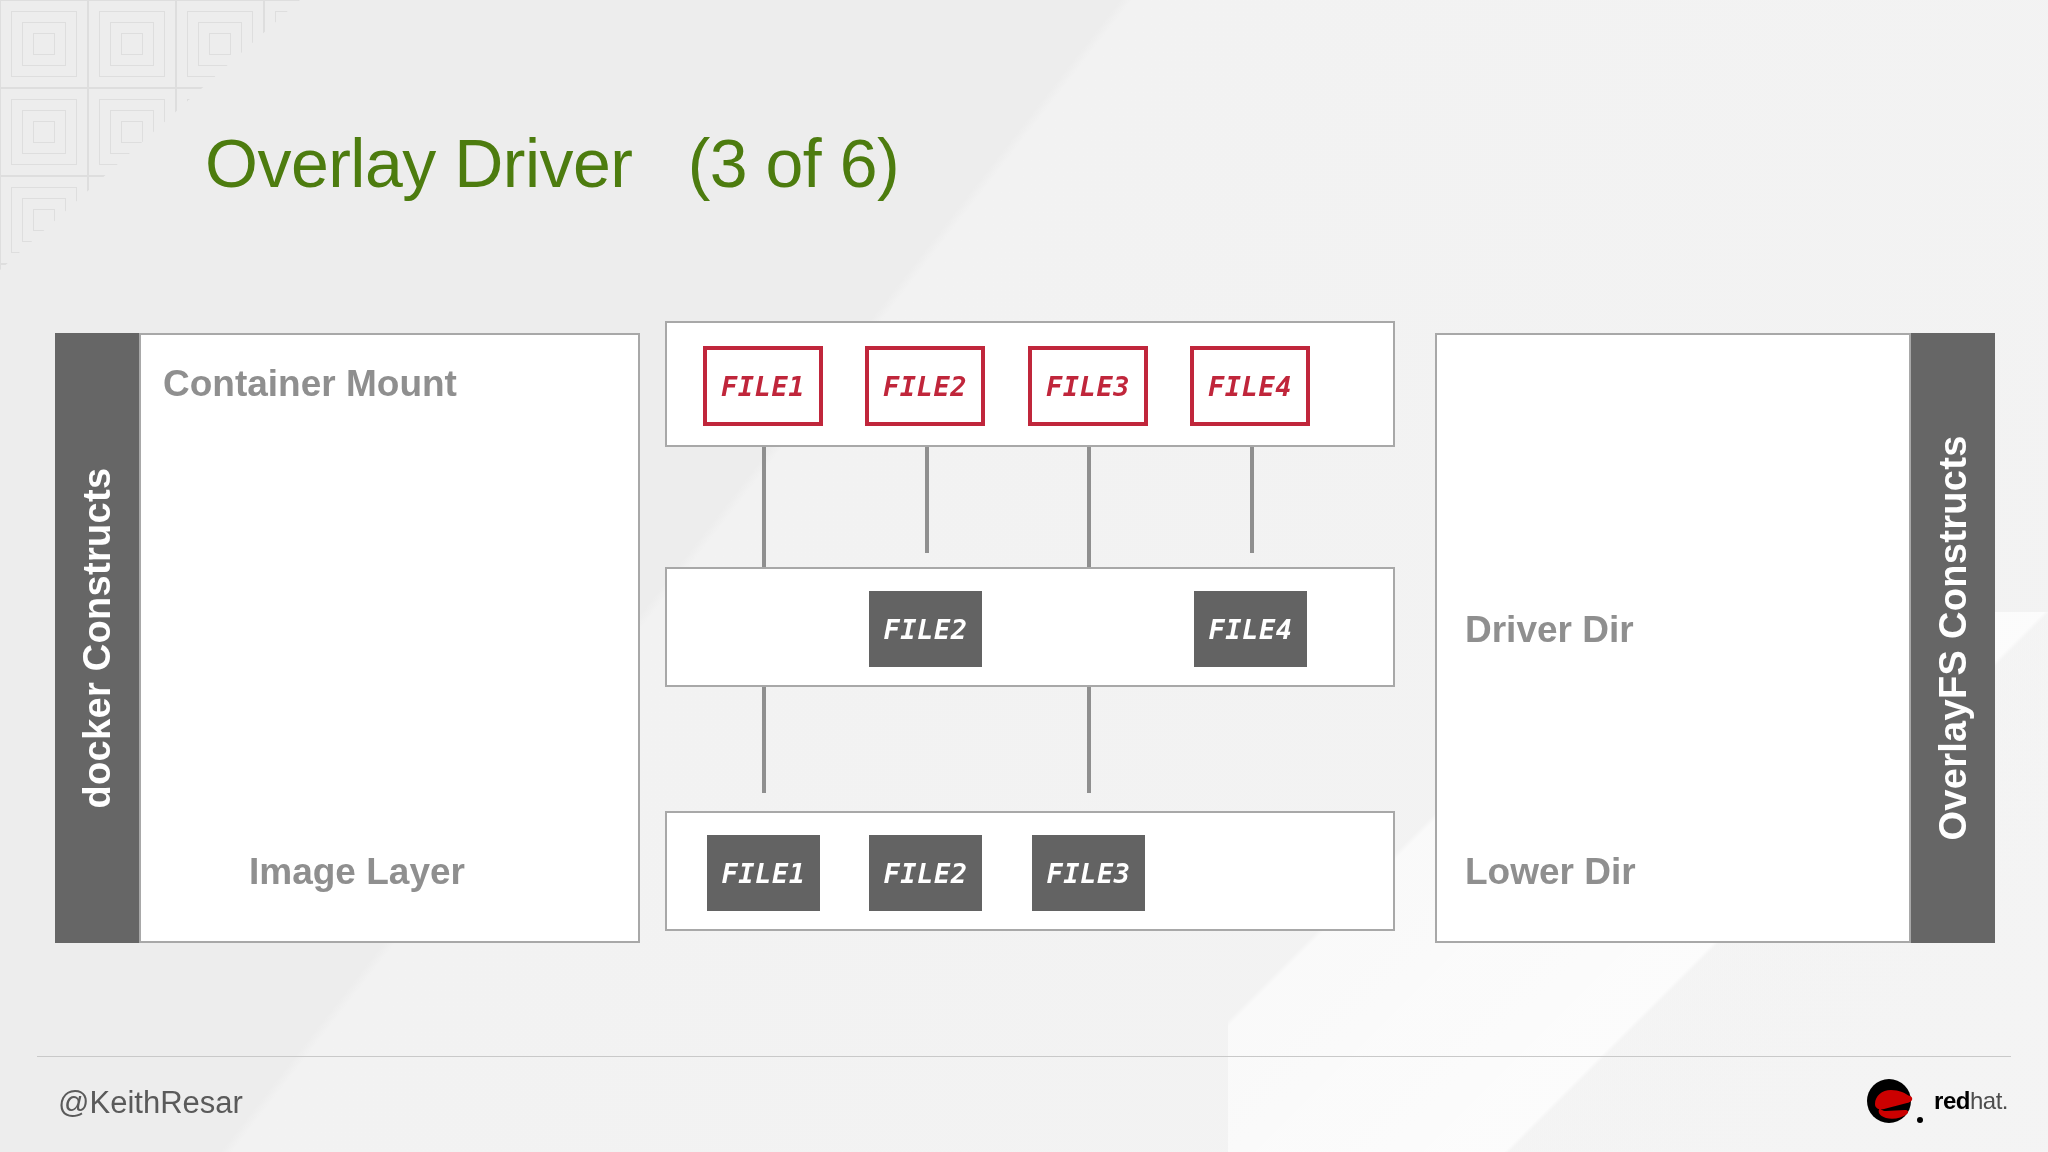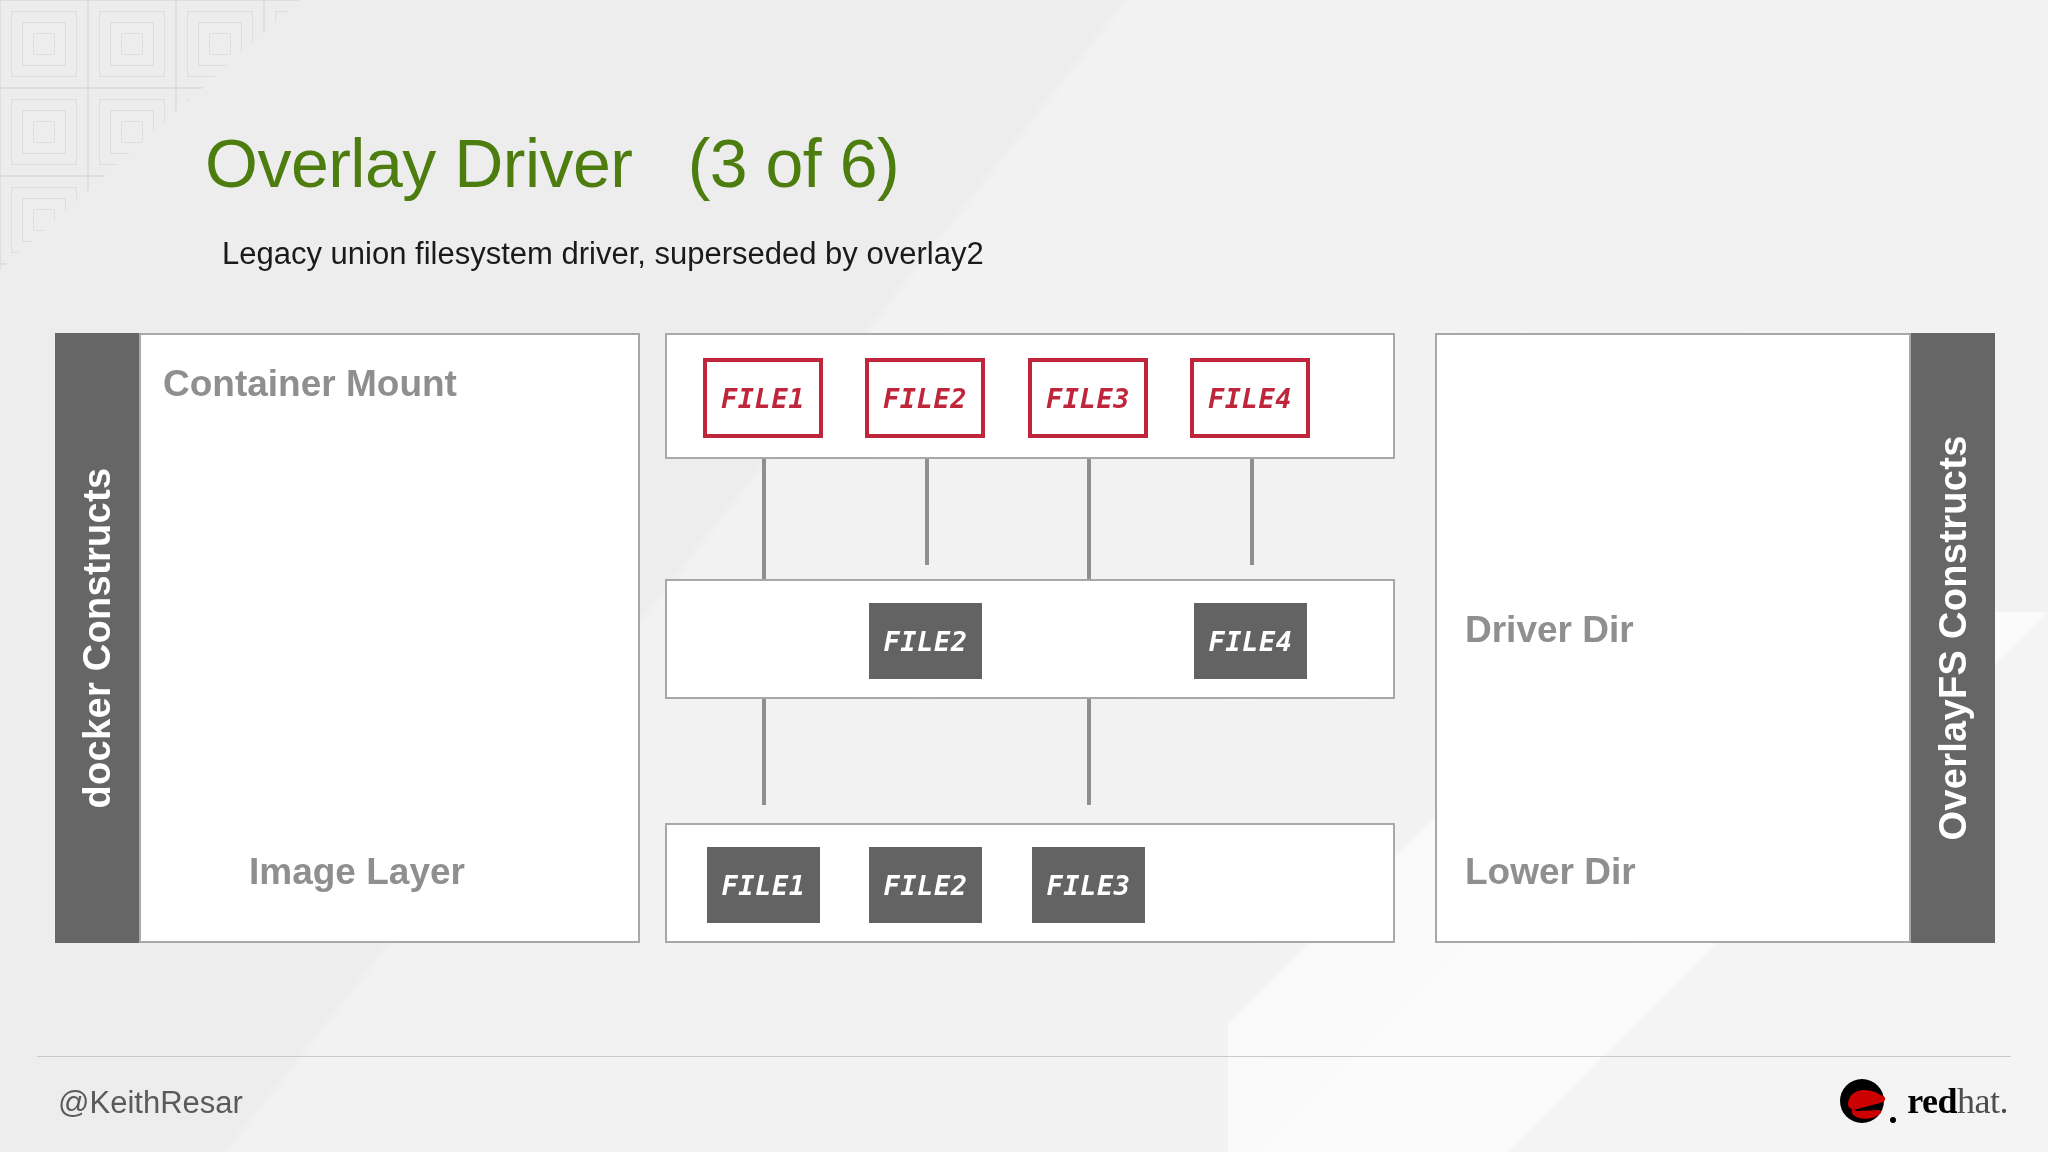--- a/index.html
+++ b/index.html
@@ -206,25 +206,24 @@
   
   .rh-logo {
     position: absolute;
     right: 40px;
     top: 1078px;
     display: flex;
     align-items: center;
     gap: 10px;
   }
   .rh-word {
-    font-size: 36px;
+    font-size: 24px;
     letter-spacing: -0.5px;
     line-height: 1;
     white-space: nowrap;
-    font-family: Liberation Serif, serif;
   }
   .rh-word b { color: #000000; font-weight: 700; }
   .rh-word i { color: #4d4d4d; font-weight: 300; font-style: normal; }
 </style>
 </head>
 <body>
 
 <div id="slide">
 
   <div class="bg-base"></div>
@@ -320,33 +319,32 @@
         <span style="left: 22px; top: 22px; width: 44px; height: 44px;"></span>
       </div>
       <div class="motif-cell" style="left: 264px; top: 264px;">
         <span style="left: 0px; top: 0px; width: 88px; height: 88px;"></span>
         <span style="left: 11px; top: 11px; width: 66px; height: 66px;"></span>
         <span style="left: 22px; top: 22px; width: 44px; height: 44px;"></span>
       </div>
     </div>
 
   <div class="title">Overlay Driver   (3 of 6)</div>
-  <div class="subtitle">Legacy union filesystem driver, superseded by overlay2</div>
 
   <div class="panel" style="left:55px; top:333px; width:585px; height:610px;">
     <div class="side-bar" style="left:0; width:84px;">
       <div class="side-bar-label">docker Constructs</div>
     </div>
     <div class="panel-body" style="left:84px; right:0;">
       <div class="layer-label" style="left:22px; top:28px;">Container Mount</div>
       <div class="layer-label" style="left:108px; top:516px;">Image Layer</div>
     </div>
   </div>
 
-  <div style="position:absolute; left:665px; top:333px; width:730px; height:765px;">
+  <div style="position:absolute; left:665px; top:321px; width:730px; height:765px;">
 
     <div class="arrow-line" style="left:97px; top:72px; height:400px;"></div>
     <div class="arrow-head" style="left:86px; top:48px;"></div>
 
     <div class="arrow-line" style="left:260px; top:72px; height:160px;"></div>
     <div class="arrow-head" style="left:249px; top:48px;"></div>
 
     <div class="arrow-line" style="left:422px; top:72px; height:400px;"></div>
     <div class="arrow-head" style="left:411px; top:48px;"></div>
 

